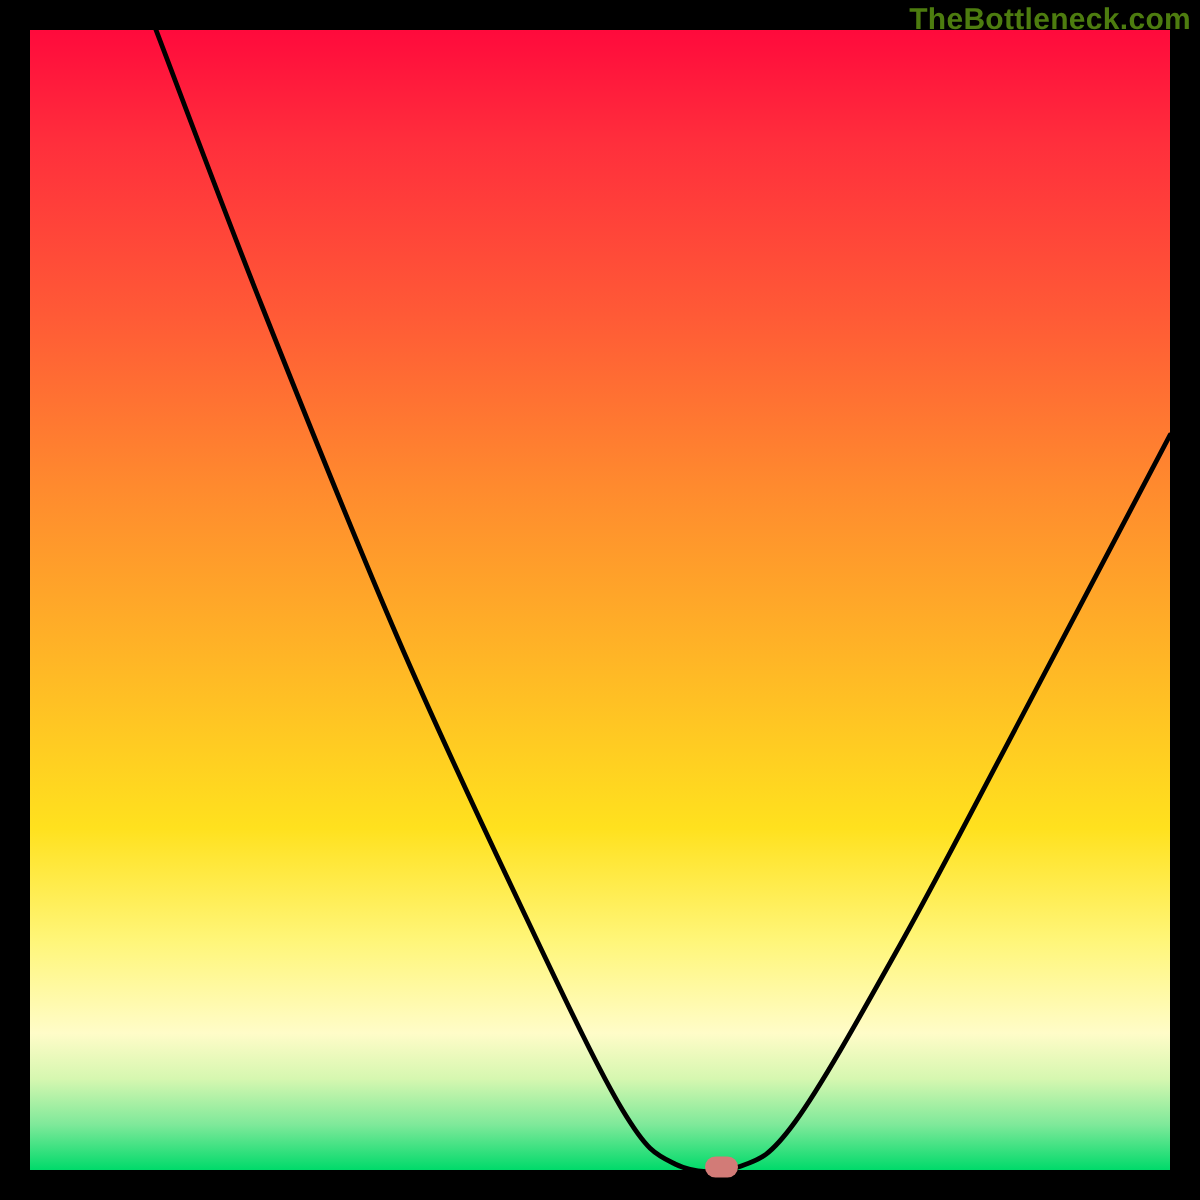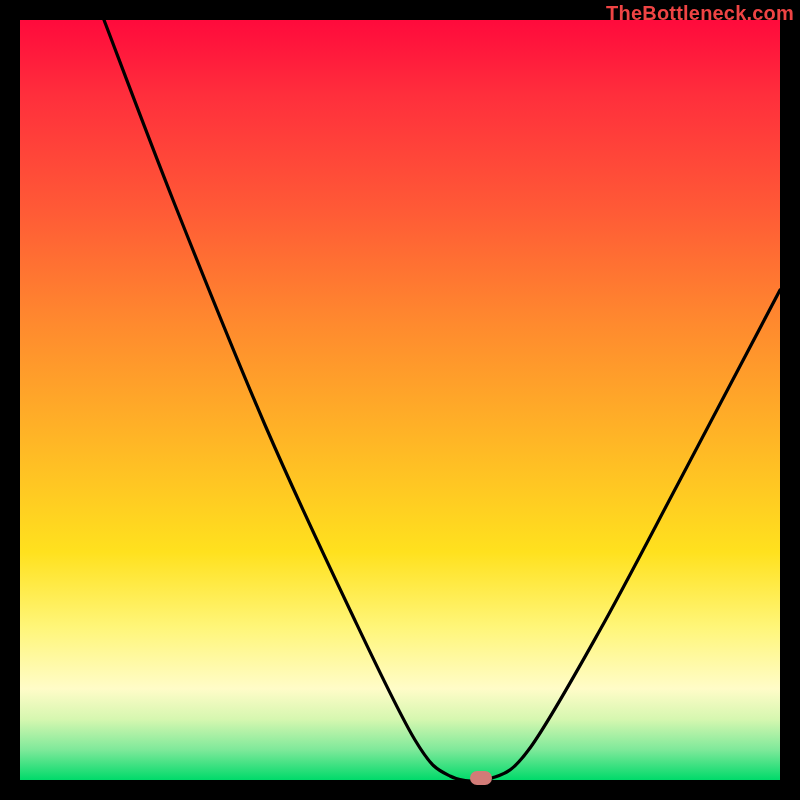--- a/index.html
+++ b/index.html
@@ -38,21 +38,21 @@
       #00da6a 100%
     );
   }
   .watermark {
     position: absolute;
     top: 2px;
     right: 6px;
     font-family: Arial, Helvetica, sans-serif;
     font-size: 20px;
     font-weight: 600;
-    color: #ef4444;
+    color: #4d7c0f;
     letter-spacing: 0.2px;
     user-select: none;
   }
   .marker {
     position: absolute;
     width: 22px;
     height: 14px;
     border-radius: 7px;
     transform: translate(-50%, -50%);
   }

